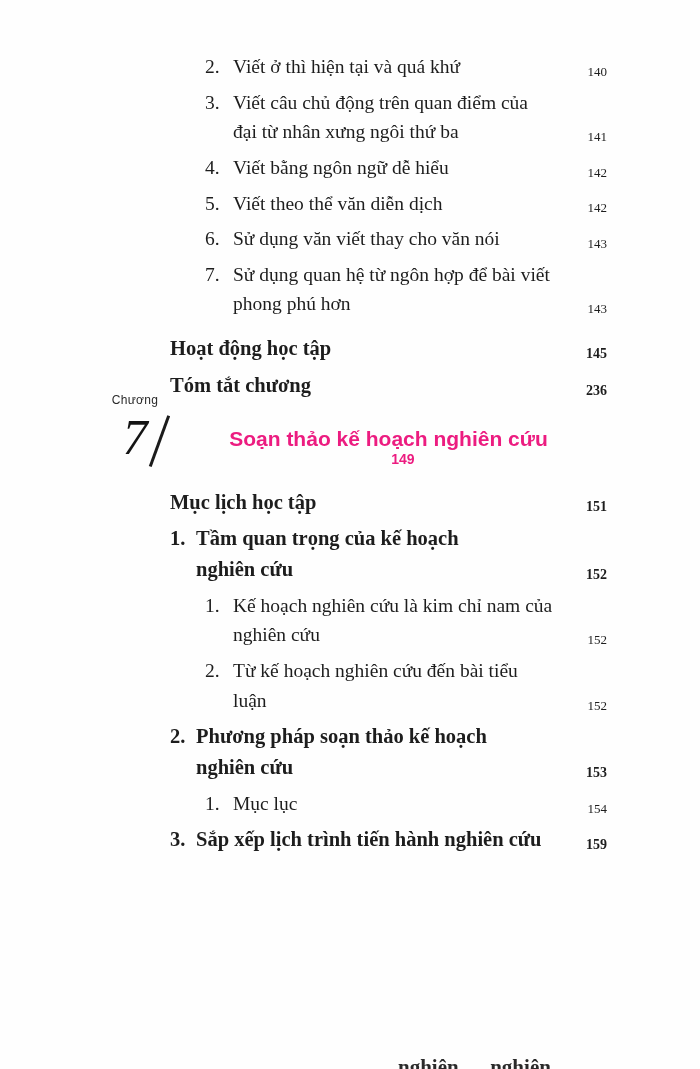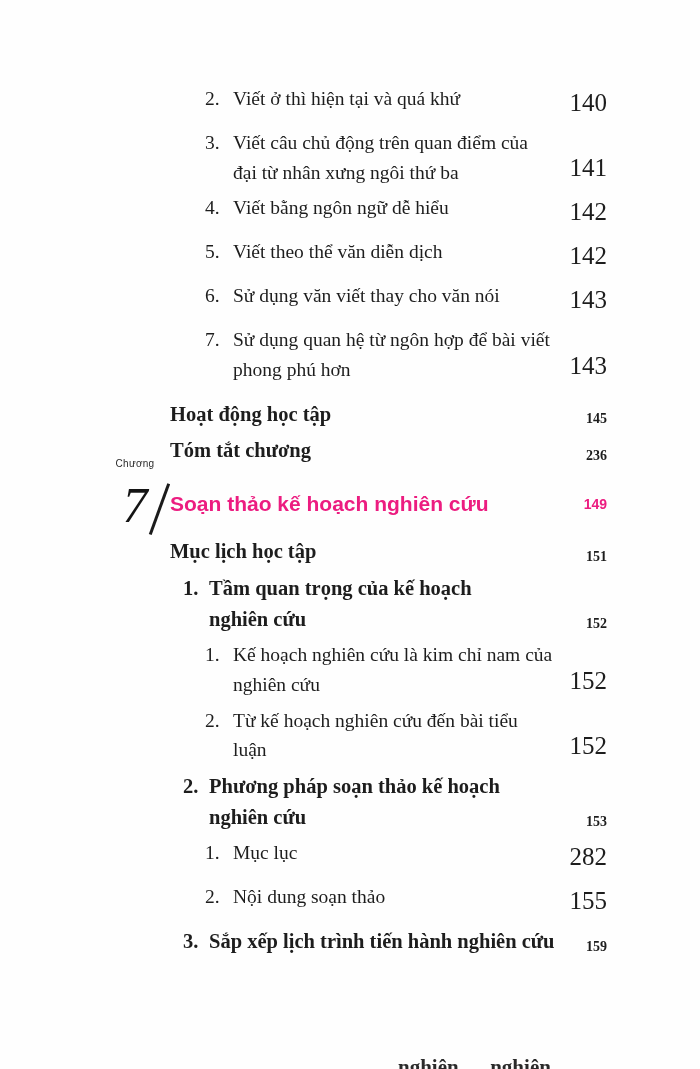--- a/index.html
+++ b/index.html
@@ -4,76 +4,77 @@
 <style>
   * { box-sizing: border-box; margin: 0; padding: 0; }
   html, body { width: 700px; height: 1069px; }
   body {
     position: relative;
     overflow: hidden;
     background: #fefefe;
     color: #1d1d1d;
     font-family: "Liberation Serif", serif;
   }
-  .page { padding: 84px 93px 0 170px; }
+  .page { padding: 52px 93px 0 170px; }
 
   .row {
     display: flex;
     justify-content: space-between;
     align-items: flex-start;
     margin-bottom: 6px;
   }
   .row .pg {
     flex: 0 0 auto;
     width: 52px;
     text-align: right;
     align-self: flex-end;
-    font-size: 25px;
+    font-size: 13px;
   }
 
   
   .sub { margin-left: 35px; font-size: 19.5px; line-height: 1.52; }
   .sub .txt { max-width: 368px; padding-left: 28px; text-indent: -28px; }
   .sub .num { display: inline-block; width: 28px; text-indent: 0; }
 
   
   .bold-row { font-weight: 700; font-size: 20.5px; line-height: 1.5; margin-top: 4px; margin-bottom: 6px; }
   .bold-row .pg { font-size: 14px; }
   .gap-top { margin-top: 14px; }
-  .boldnum .txt { max-width: 335px; padding-left: 26px; text-indent: -26px; margin-left: 13px; }
+  .boldnum .txt { max-width: 335px; padding-left: 26px; text-indent: -26px; }
   .boldnum .num { display: inline-block; width: 26px; text-indent: 0; }
   .nowrap .txt { max-width: none; }
 
   
   .chapter { position: relative; margin: 26px 0 20px; }
   .ch-mark { position: absolute; left: -66px; top: -34px; width: 62px; text-align: center; }
   .ch-label {
     font-family: "Liberation Sans", sans-serif;
-    font-size: 10px;
+    font-size: 12px;
     color: #2a2a2a;
     letter-spacing: 0.3px;
-    margin-bottom: 11px;
+    margin-bottom: 5px;
   }
   .ch-num-wrap { position: relative; display: inline-block; }
   .ch-num { font-size: 50px; font-style: italic; line-height: 1; color: #141414; }
   .ch-slash {
     position: absolute;
     right: -13px;
     top: 2px;
     width: 2.5px;
     height: 54px;
     background: #1b1b1b;
     transform: rotate(20deg);
   }
   .pinkrow {
     font-family: "Liberation Sans", sans-serif;
     font-weight: 700;
     font-size: 21px;
     color: var(--accent, #ec1c80);
     align-items: center;
+    flex-direction: column;
   }
   .pinkrow .pg {
     font-family: "Liberation Sans", sans-serif;
     font-size: 14px;
     font-weight: 700;
     color: var(--accent, #ec1c80);
     align-self: center;
   }
 
   
@@ -159,25 +160,21 @@
     <span class="pg">152</span>
   </div>
 
   <div class="row bold-row boldnum">
     <p class="txt"><span class="num">2.</span><span>Phương pháp soạn thảo kế hoạch nghiên cứu</span></p>
     <span class="pg">153</span>
   </div>
 
   <div class="row sub">
     <p class="txt"><span class="num">1.</span><span>Mục lục</span></p>
-    <span class="pg">282</span>
-  </div>
-  <div class="row sub">
-    <p class="txt"><span class="num">2.</span><span>Nội dung soạn thảo</span></p>
-    <span class="pg">155</span>
+    <span class="pg">154</span>
   </div>
 
   <div class="row bold-row boldnum nowrap">
     <p class="txt"><span class="num">3.</span><span>Sắp xếp lịch trình tiến hành nghiên cứu</span></p>
     <span class="pg">159</span>
   </div>
 
 </div>
 
 <div class="footer-cut">nghiên      nghiên</div>

